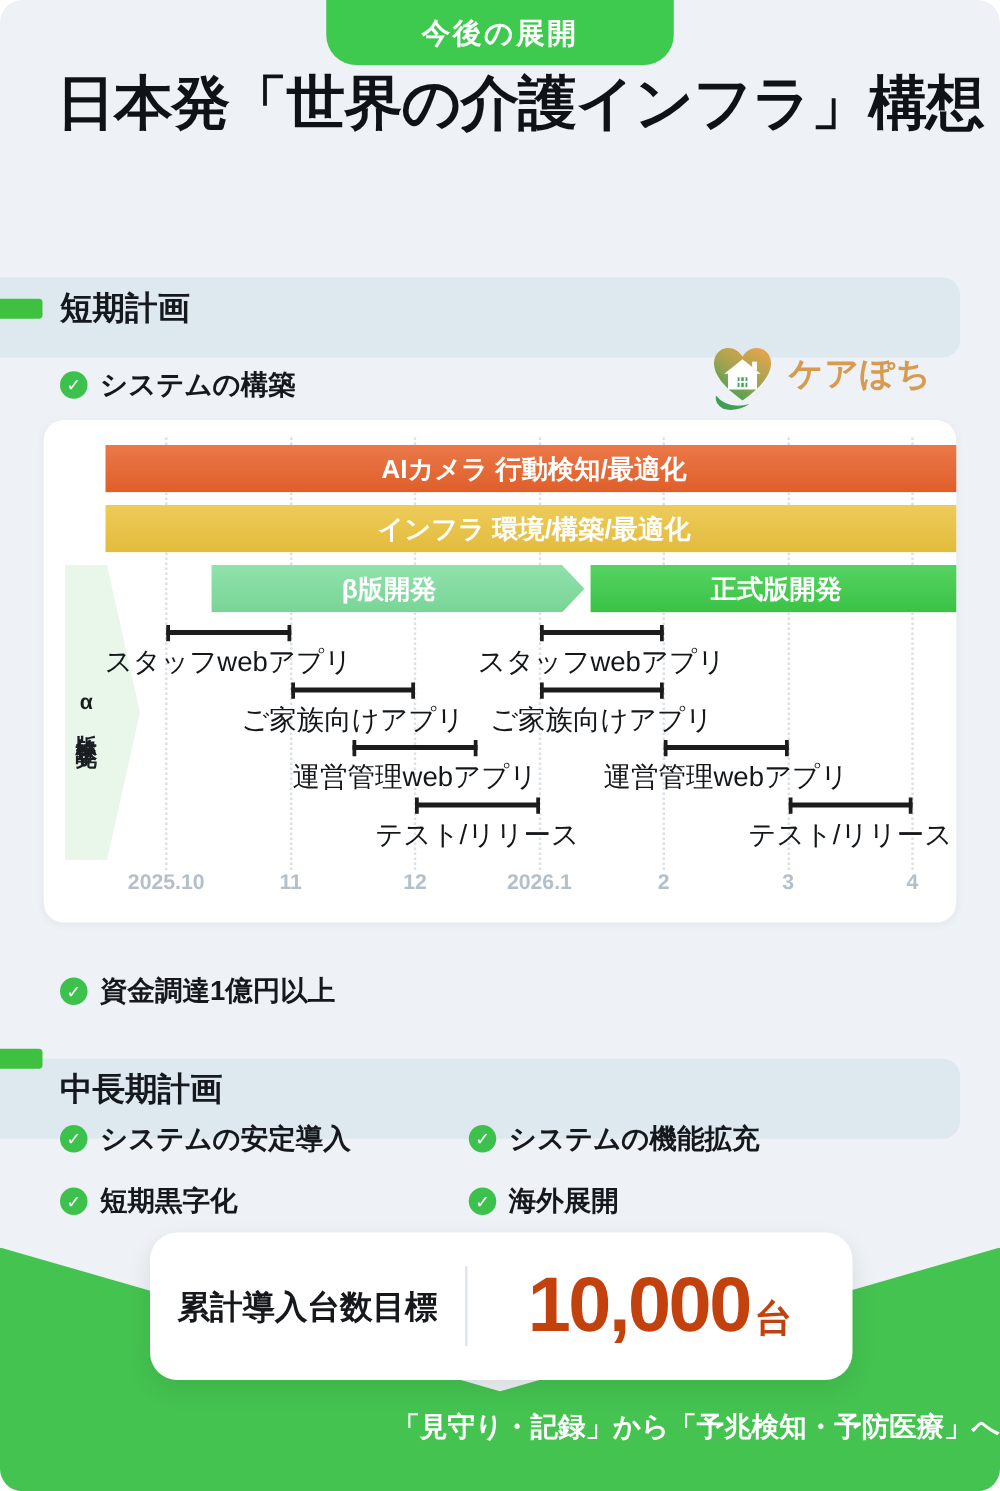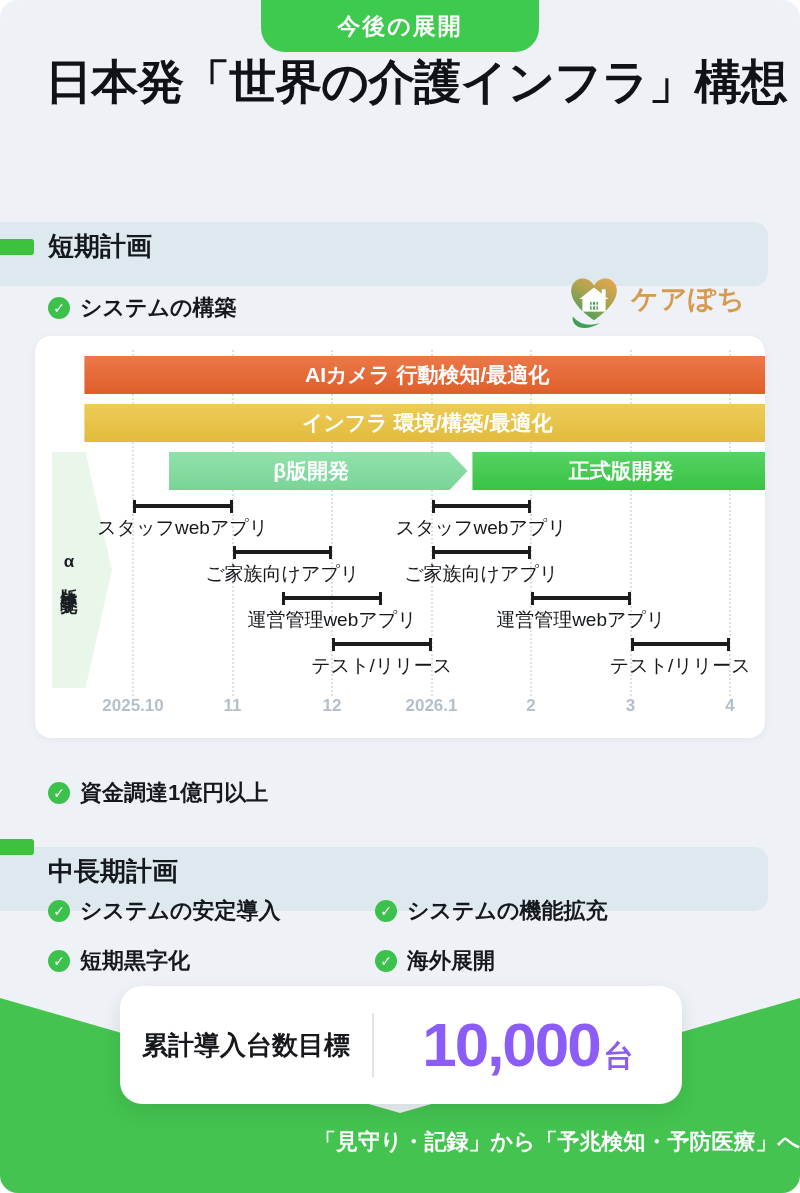--- a/index.html
+++ b/index.html
@@ -40,32 +40,32 @@
   .milestone{position:absolute;left:17px;top:116px;width:60px;height:236px;background:#e9f6ea;
              clip-path:polygon(0 0,56% 0,100% 50%,56% 100%,0 100%);}
   .milestone span{position:absolute;left:0;width:34px;height:100%;display:flex;align-items:center;
              justify-content:center;writing-mode:vertical-rl;text-orientation:upright;
              font-size:17px;font-weight:600;color:#1a1d21;letter-spacing:3px;}
   .task-bar{position:absolute;height:13px;}
   .task-bar i{position:absolute;background:#1c1c1c;}
   .task-bar .cap-l{left:0;top:0;width:3px;height:13px;}
   .task-bar .cap-r{right:0;top:0;width:3px;height:13px;}
   .task-bar .line{left:0;right:0;top:4px;height:4px;}
-  .task-label{position:absolute;width:240px;text-align:center;font-size:19px;font-weight:500;
+  .task-label{position:absolute;width:240px;text-align:center;font-size:22px;font-weight:500;
               color:#14171a;white-space:nowrap;}
   
   .mid-grid{position:absolute;left:48px;top:896px;width:700px;}
   .mid-grid .g-row{display:flex;margin-bottom:20px;}
   .mid-grid .g-cell{display:flex;align-items:center;gap:10px;width:327px;}
   
   .goal-card{position:absolute;left:120px;top:986px;width:562px;height:118px;background:#fff;
              border-radius:22px;box-shadow:0 8px 20px rgba(20,40,30,.10);display:flex;align-items:center;}
   .goal-label{width:252px;text-align:center;font-size:26px;font-weight:800;color:#16181b;}
   .goal-divider{width:2px;height:64px;background:#dfe5ea;}
-  .goal-value-wrap{flex:1;display:flex;align-items:baseline;justify-content:center;color:#8b5cf6;}
+  .goal-value-wrap{flex:1;display:flex;align-items:baseline;justify-content:center;color:#c2410c;}
   .goal-value{font-size:62px;font-weight:900;letter-spacing:-2px;line-height:1;}
   .goal-unit{font-size:30px;font-weight:800;margin-left:4px;}
   
   .bottom-green{position:absolute;left:0;top:998px;width:800px;height:195px;background:#44c350;
                 clip-path:polygon(0 0,50% 59%,100% 0,100% 100%,0 100%);}
   .footer-text{position:absolute;left:0;top:1127px;width:100%;text-align:right;color:#fff;
                font-size:22px;font-weight:900;letter-spacing:0;}
 </style>
 </head>
 <body>

